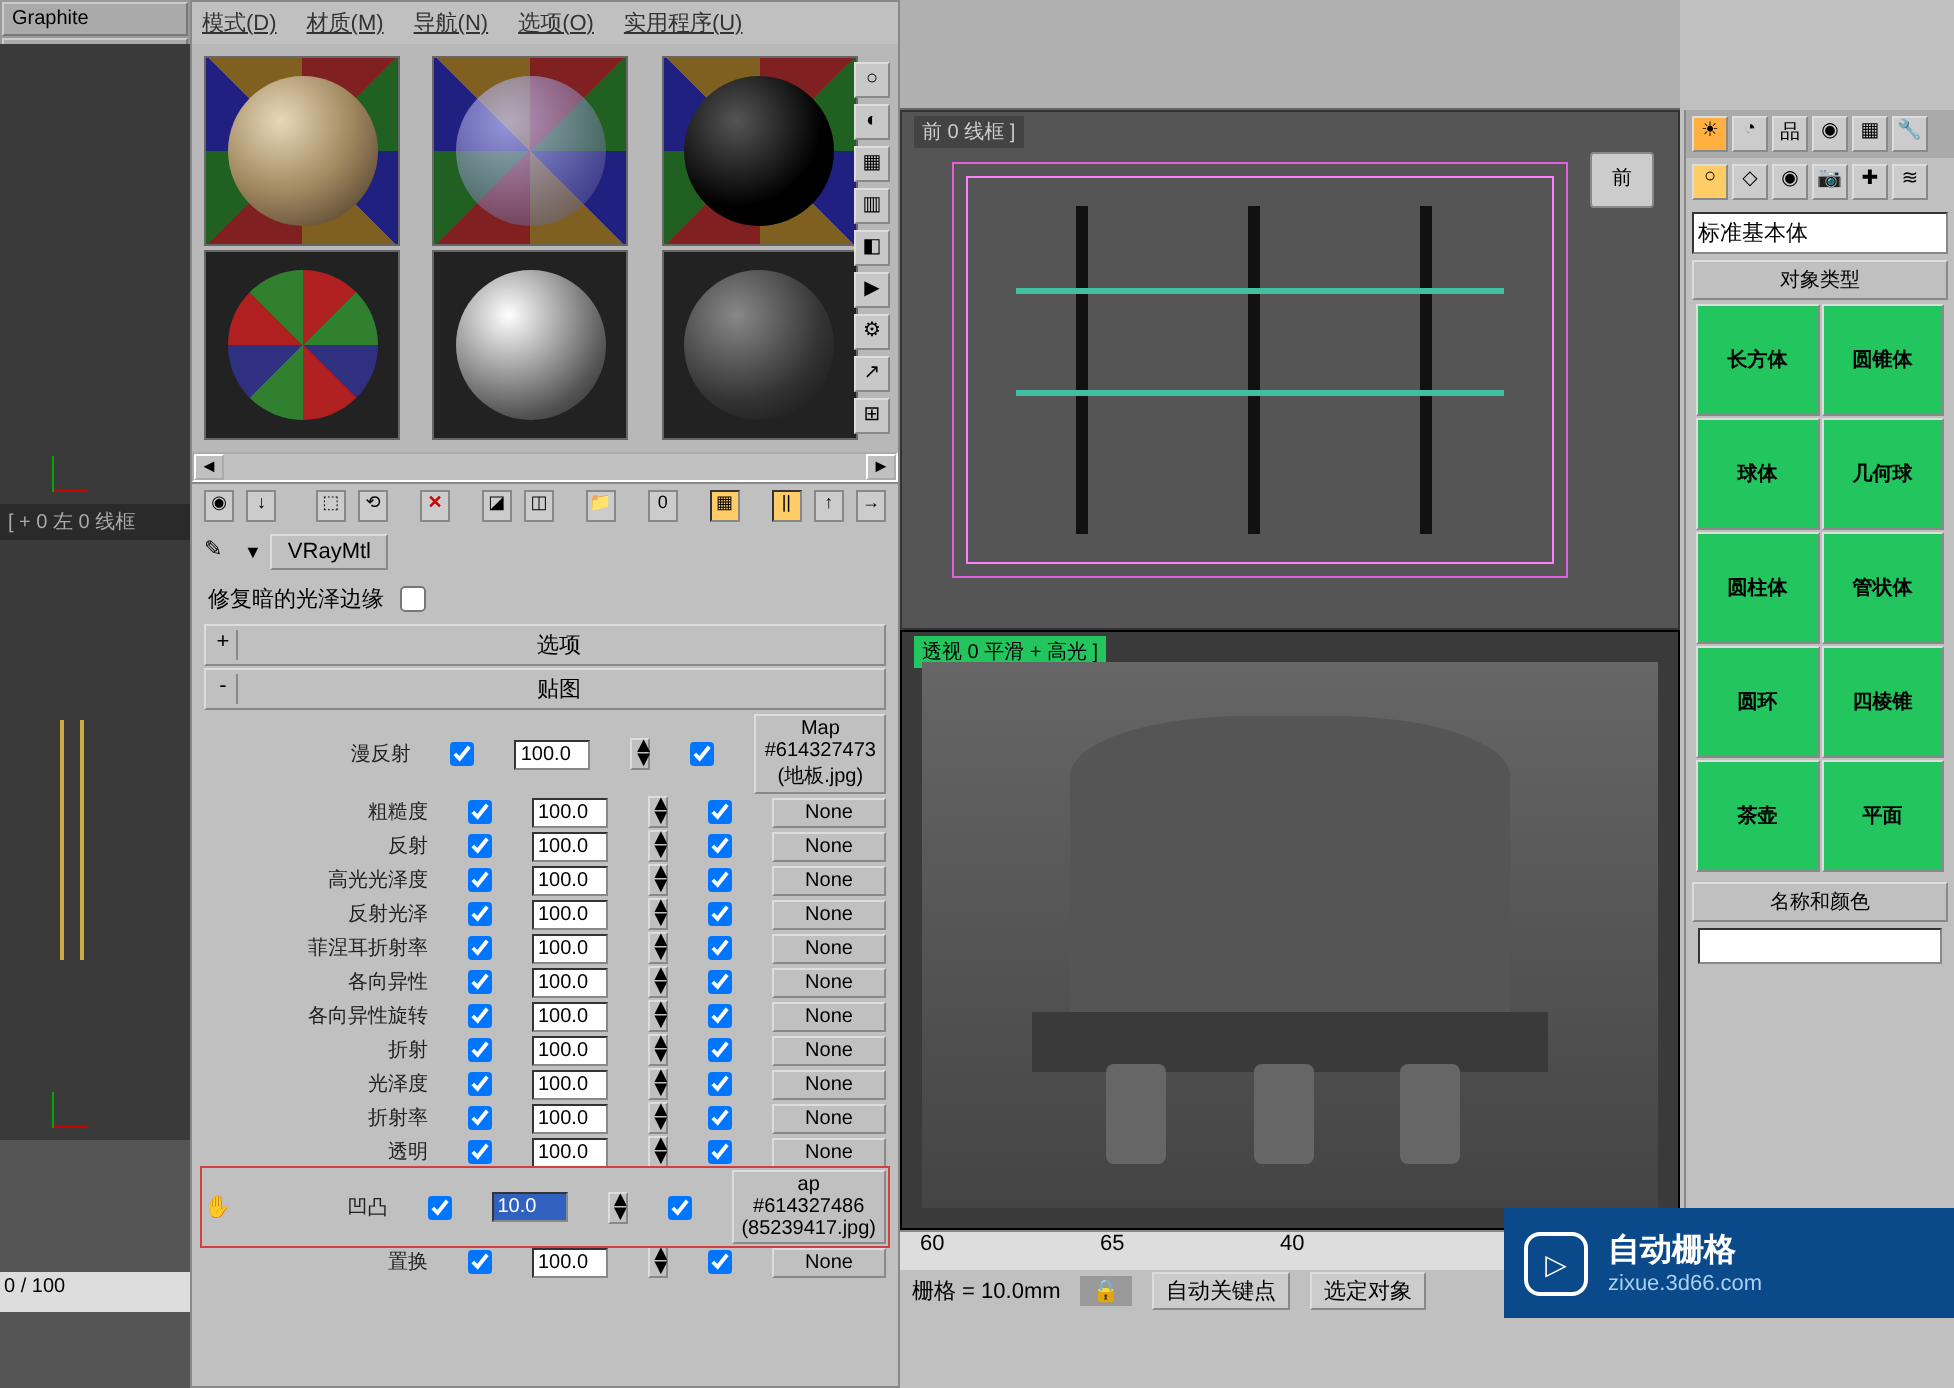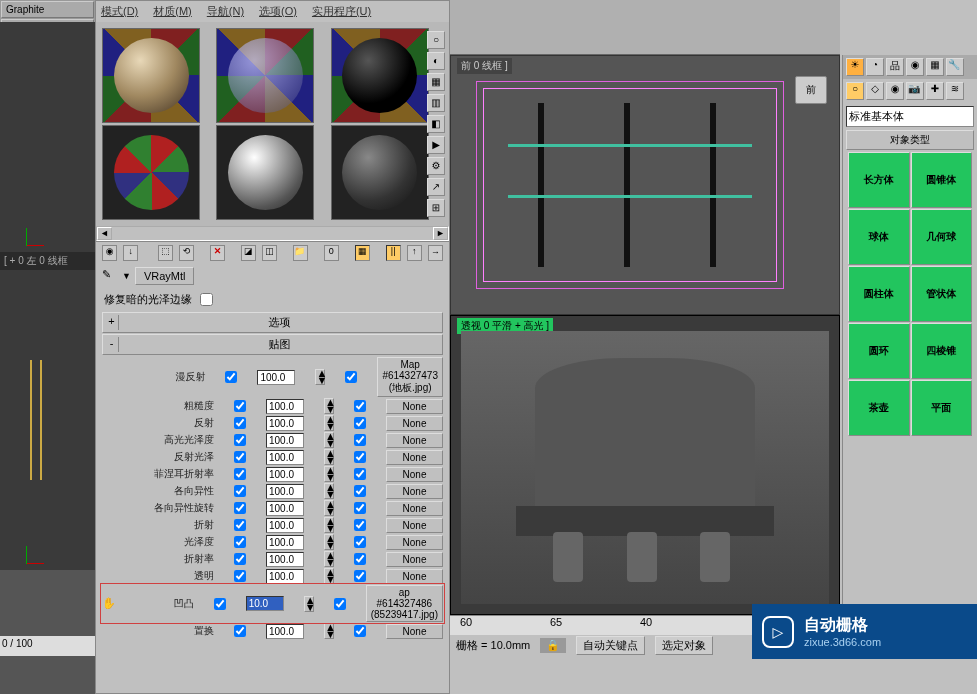--- a/index.html
+++ b/index.html
@@ -458,20 +458,24 @@
         <div class="cp-btn">几何球</div>
         <div class="cp-btn">圆柱体</div>
         <div class="cp-btn">管状体</div>
         <div class="cp-btn">圆环</div>
         <div class="cp-btn">四棱锥</div>
         <div class="cp-btn">茶壶</div>
         <div class="cp-btn">平面</div>
       </div>
   </div>
 
+  <div class="cp-section">
+    <div class="cp-sec-header">名称和颜色</div>
+    <div class="cp-input-row"><input class="cp-input" style=""></div>
+  </div>
 </div>
 
 <div class="watermark">
   <div class="wm-icon">▷</div>
   <div class="wm-text">
     <div class="t1">自动栅格</div>
     <div class="t2">zixue.3d66.com</div>
   </div>
 </div>
 

